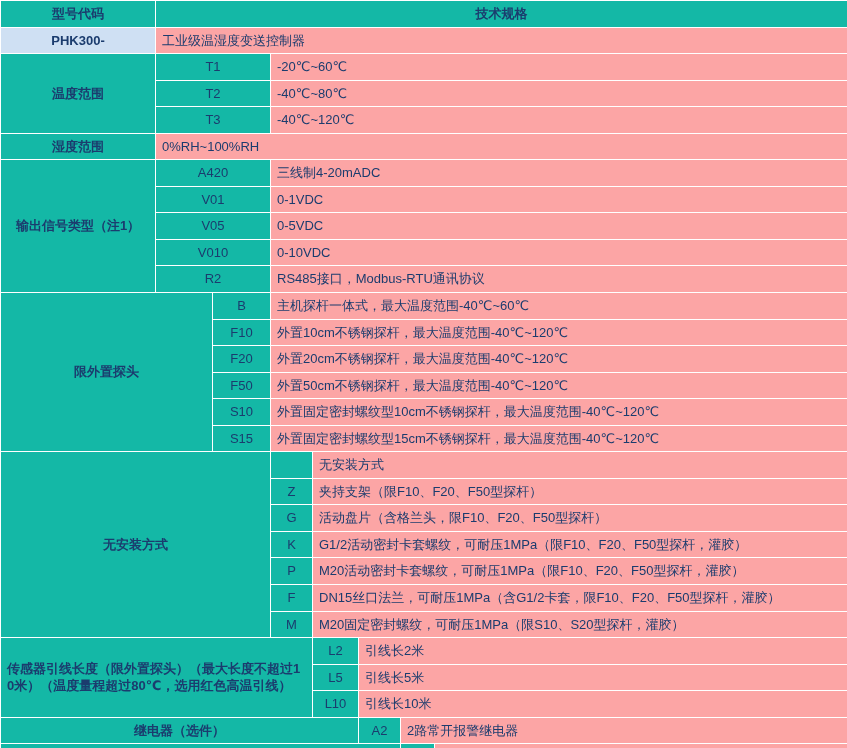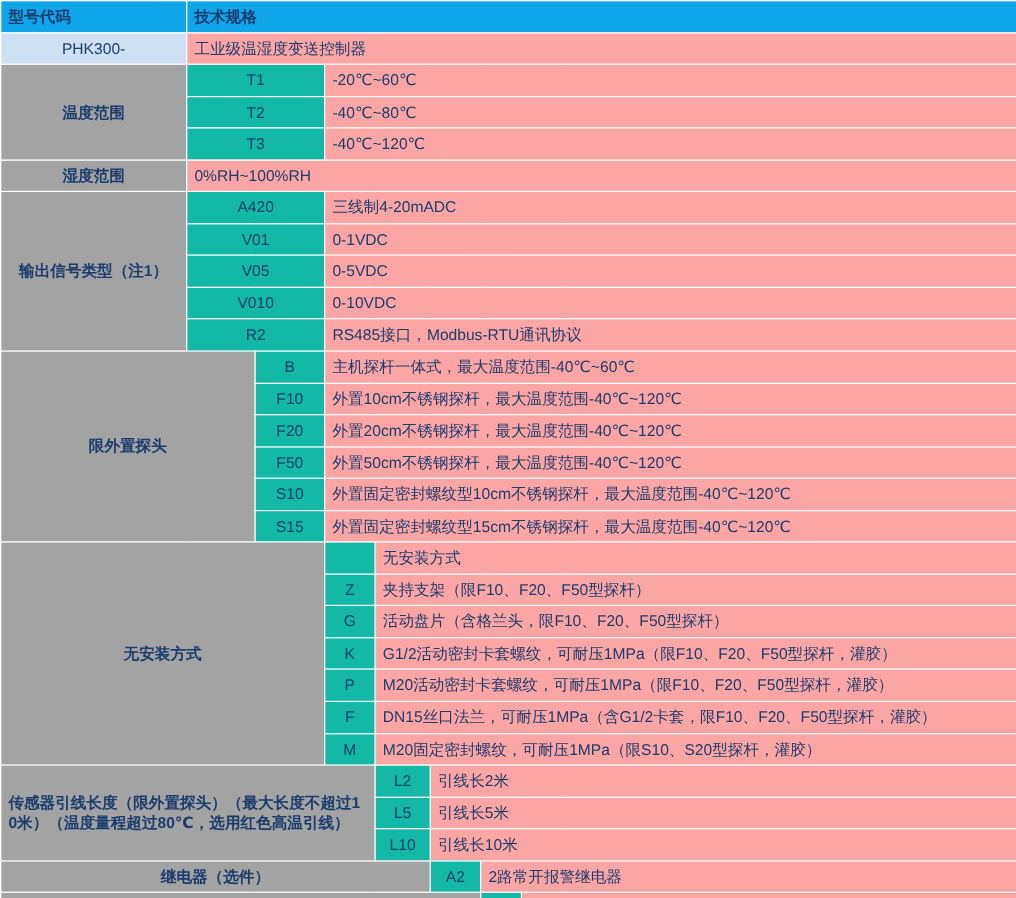--- a/index.html
+++ b/index.html
@@ -20,39 +20,40 @@
   #spec-table td {
     border: 1px solid #ffffff;
     padding: 4px 6px;
     vertical-align: middle;
     line-height: 1.35;
     color: #1b3c6e;
     word-break: break-all;
   }
   
   .c-head {            
-    background: #0ea5e9;
+    background: #14b8a6;
     font-weight: bold;
+    text-align: center;
   }
   .c-label {           
-    background: #a3a3a3;
+    background: #14b8a6;
     font-weight: bold;
     text-align: center;
   }
   .c-code {            
     background: #14b8a6;
     text-align: center;
   }
   .c-desc {            
     background: #fca5a5;
     text-align: left;
   }
   .c-model {
     background: #cfe0f3;
-    font-weight: normal;
+    font-weight: bold;
     text-align: center;
   }
   .label-multiline {
     text-align: left;
     line-height: 1.5;
     padding: 6px 4px;
   }
 </style>
 </head>
 <body>

